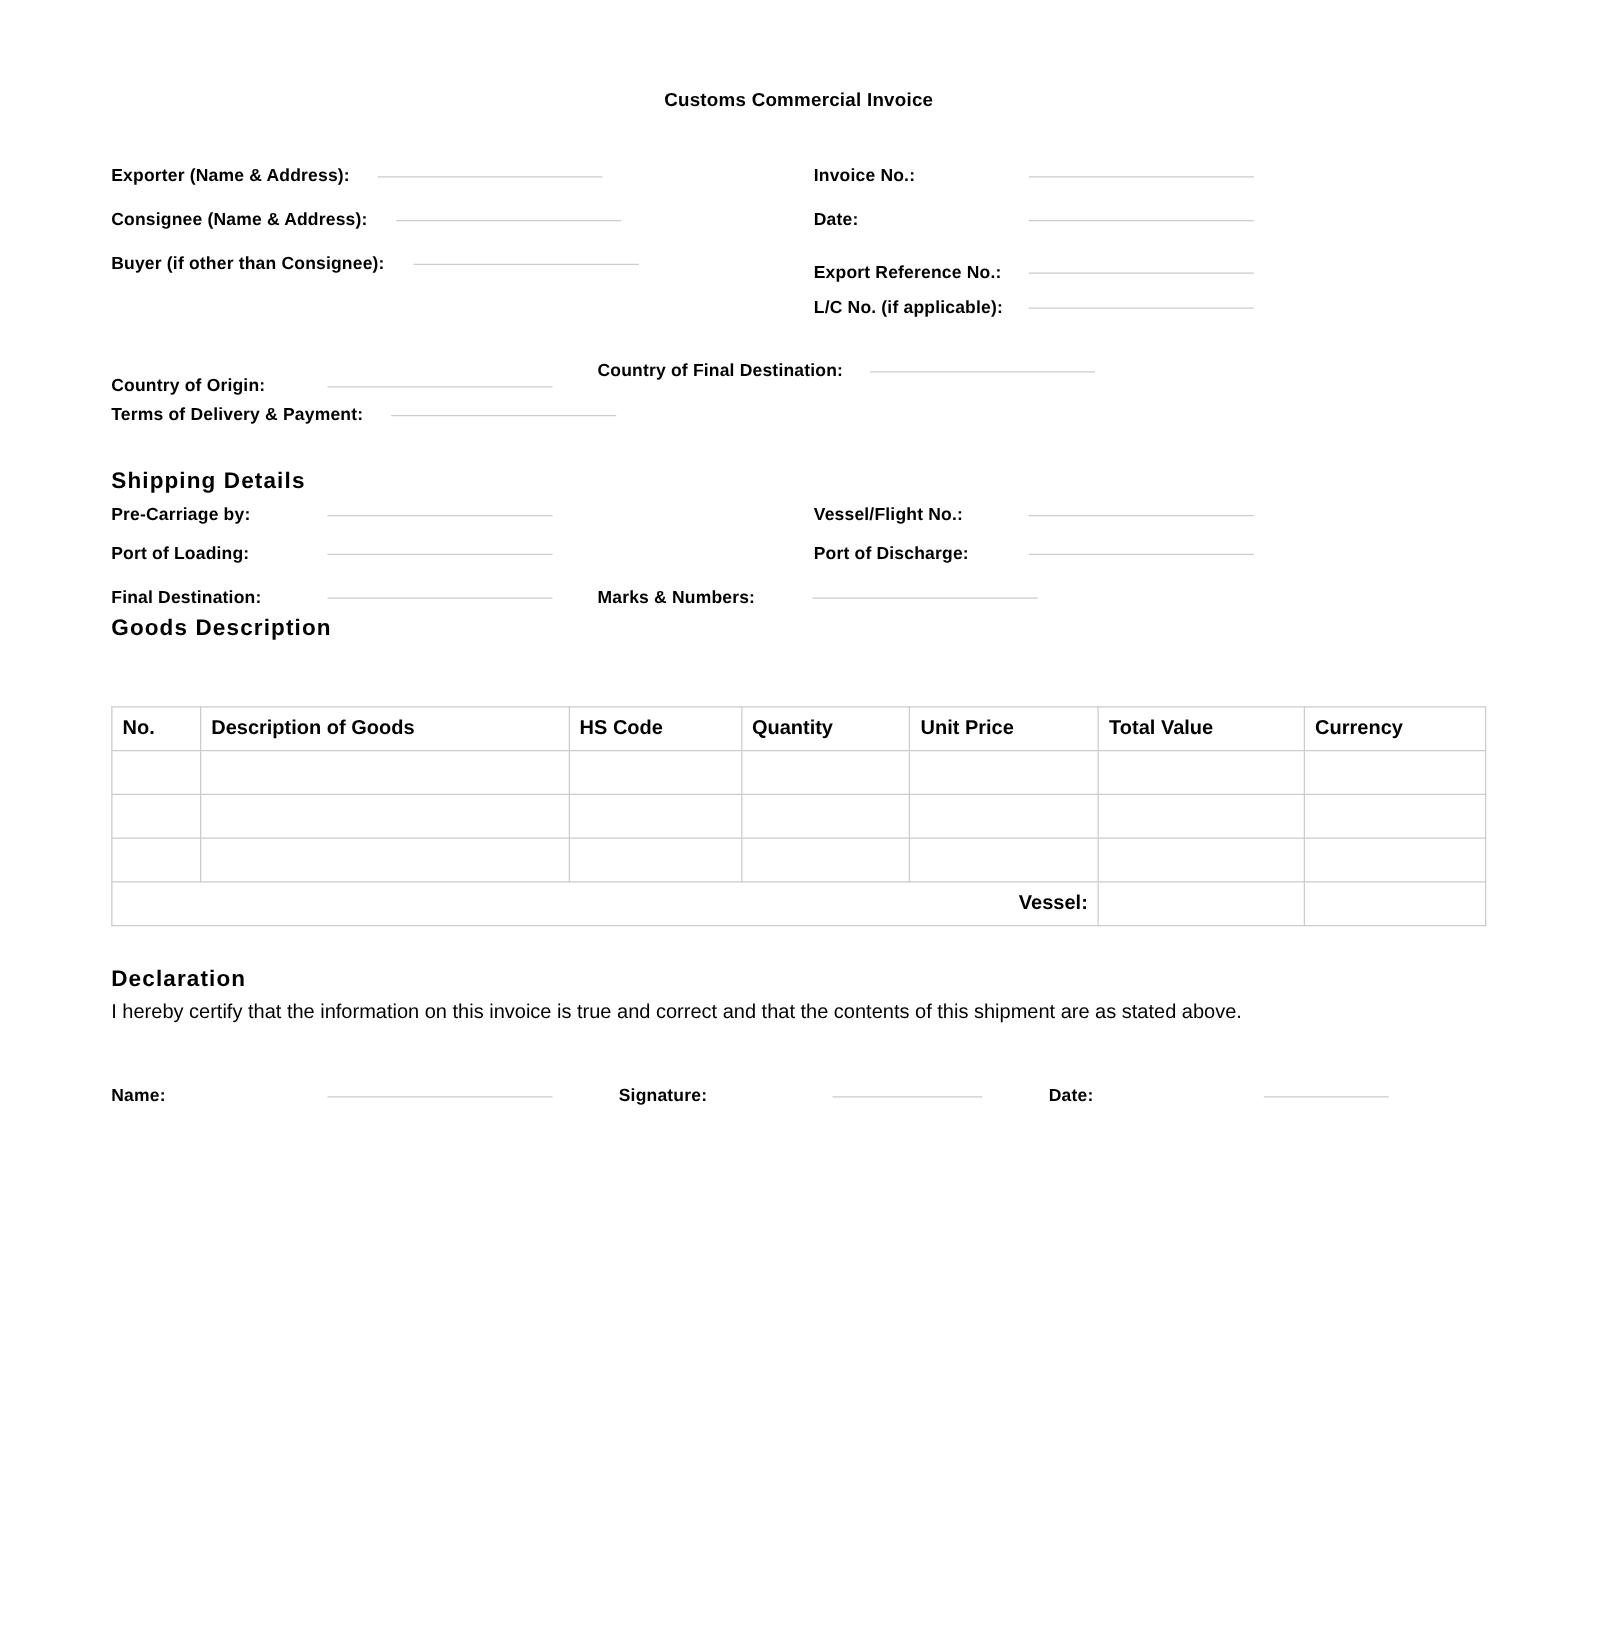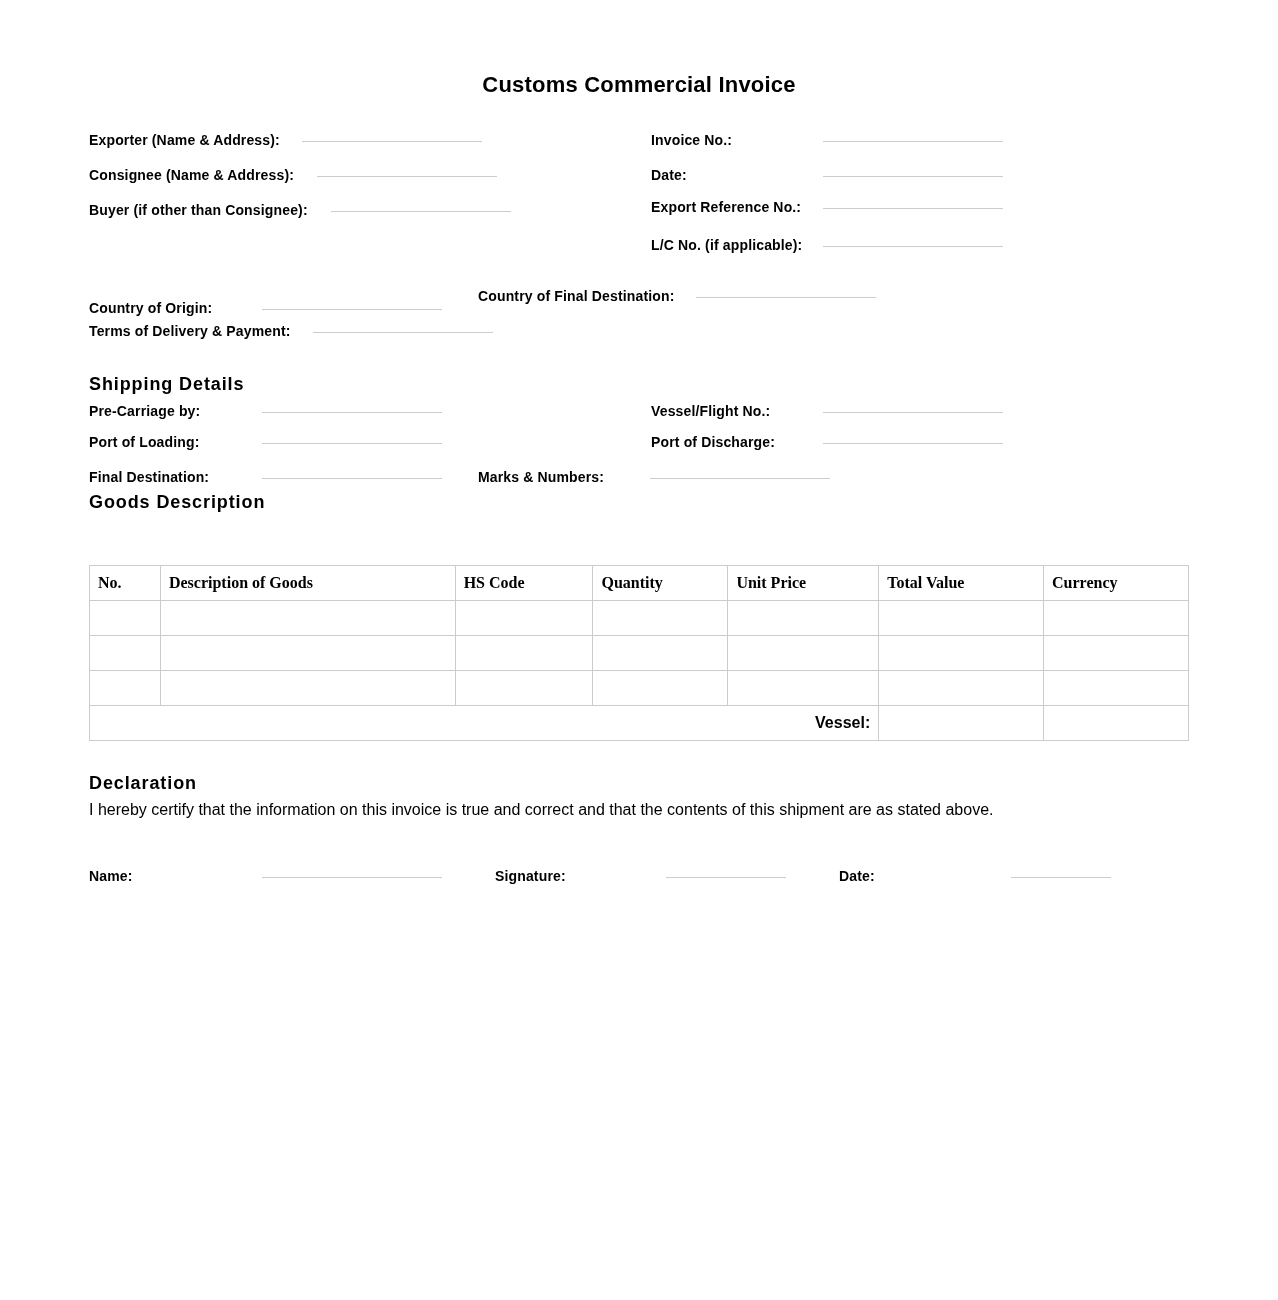--- a/index.html
+++ b/index.html
@@ -6,21 +6,21 @@
     html, body { width: 1278px; height: 1300px; background: #ffffff; }
     body {
       font-family: "Liberation Sans", sans-serif;
       color: #000000;
       position: relative;
     }
     .title {
       position: absolute;
       top: 72px; left: 0; width: 1278px;
       text-align: center;
-      font-size: 22px; font-weight: bold;
+      font-size: 15px; font-weight: bold;
       letter-spacing: 0.2px;
     }
     .field {
       position: absolute;
       height: 20px;
     }
     .field .lbl {
       position: absolute; left: 0; top: 0;
       font-size: 14px; font-weight: bold;
       white-space: nowrap;
@@ -47,21 +47,21 @@
       border-collapse: collapse;
     }
     table.goods th, table.goods td {
       border: 1px solid #cccccc;
       height: 35px;
       padding: 0 8px;
       font-size: 16px;
       text-align: left;
       vertical-align: middle;
     }
-    table.goods th { font-weight: bold; font-family: Liberation Serif, serif; }
+    table.goods th { font-weight: bold; }
     table.goods td.total-label { text-align: right; font-weight: bold; }
     .declaration-text {
       position: absolute; top: 801px; left: 89px;
       font-size: 16px;
     }
   </style>
 </head>
 <body>
 
 <div>
@@ -82,21 +82,21 @@
   </div>
 
   <div class="field" style="top:132px;left:651px;width:360px;">
     <span class="lbl">Invoice No.:</span>
     <input class="line" style="left: 172px; width: 180px;" type="text">
   </div>
   <div class="field" style="top:167px;left:651px;width:360px;">
     <span class="lbl">Date:</span>
     <input class="line" style="left: 172px; width: 180px;" type="text">
   </div>
-  <div class="field" style="top:199px;left:651px;width:360px;">
+  <div class="field" style="top:209px;left:651px;width:360px;">
     <span class="lbl">Export Reference No.:</span>
     <input class="line" style="left: 172px; width: 180px;" type="text">
   </div>
   <div class="field" style="top:237px;left:651px;width:360px;">
     <span class="lbl">L/C No. (if applicable):</span>
     <input class="line" style="left: 172px; width: 180px;" type="text">
   </div>
 
   <div class="field" style="top:300px;left:89px;width:360px;">
     <span class="lbl">Country of Origin:</span>

